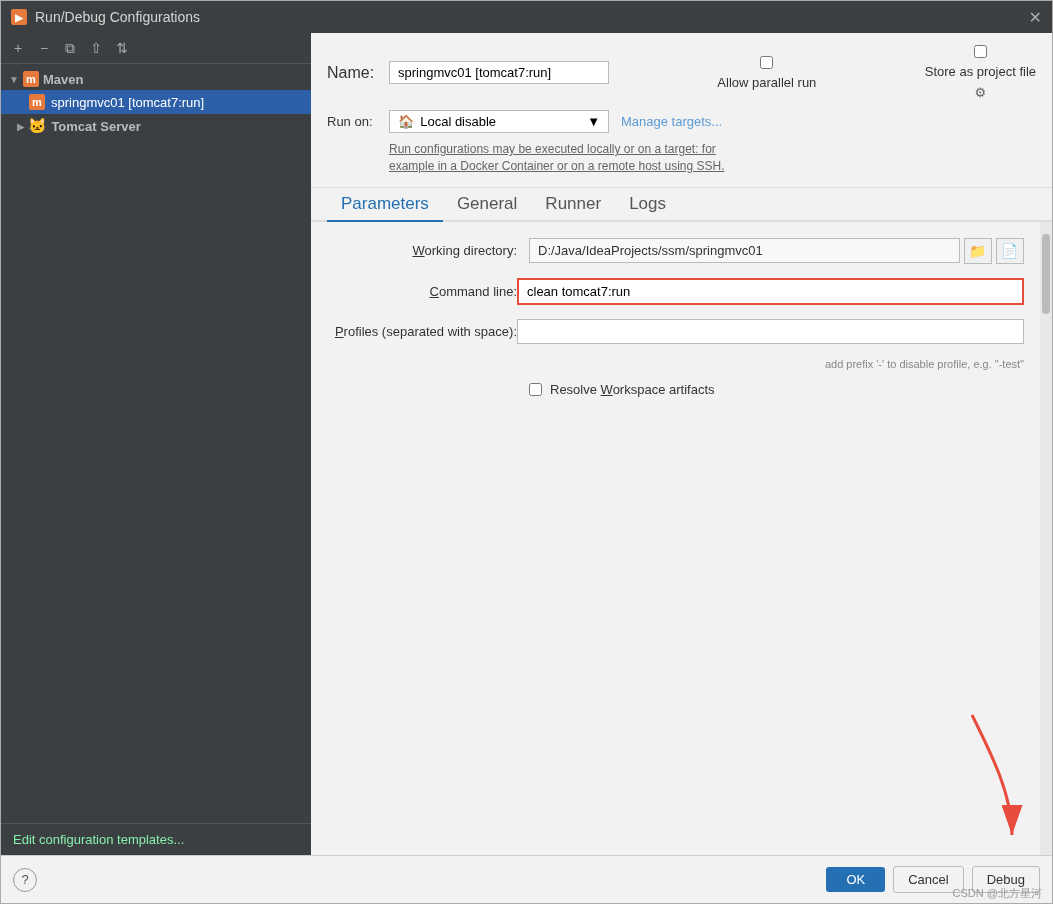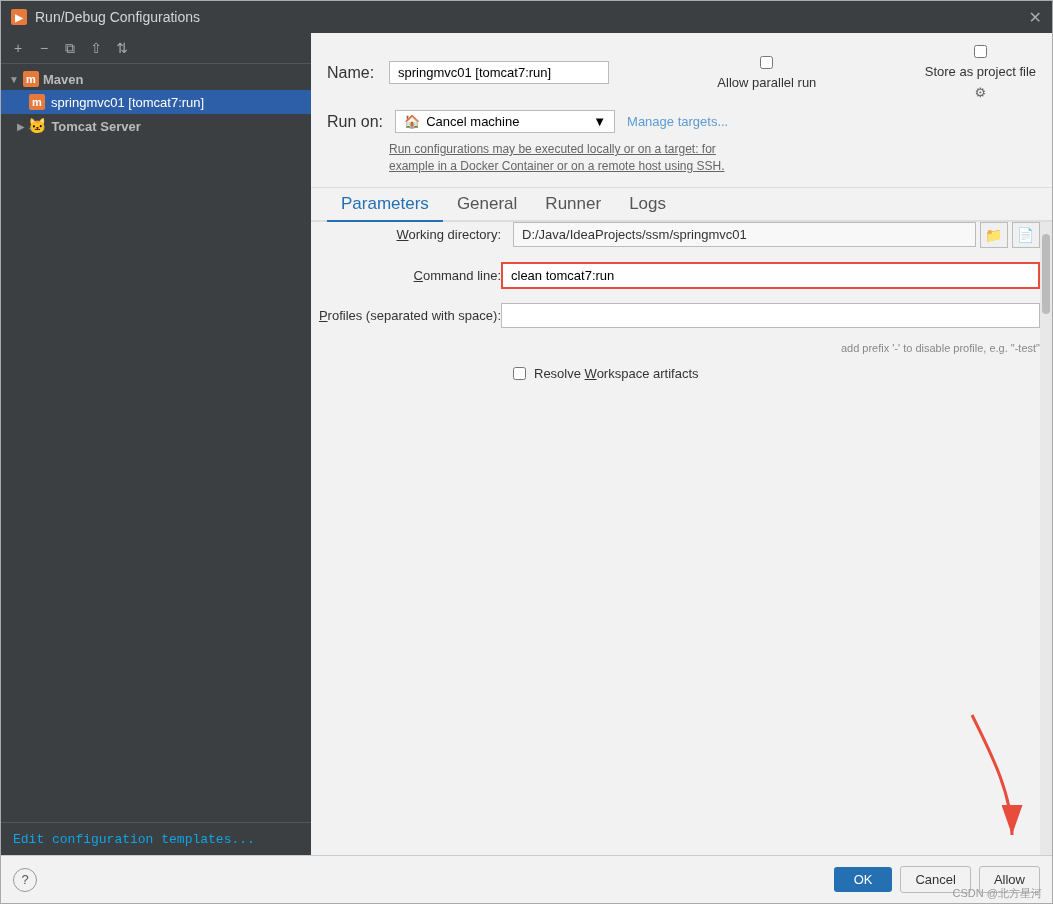--- a/index.html
+++ b/index.html
@@ -112,24 +112,23 @@
       cursor: pointer;
       gap: 4px;
       color: #bbbbbb;
     }
 
     .sidebar-footer {
       padding: 8px 12px;
       border-top: 1px solid #555;
     }
     .sidebar-footer a {
-      color: #0ea5e9;
+      color: #86efac;
       text-decoration: none;
       font-size: 13px;
-      font-family: Liberation Mono, monospace;
     }
 
     .content-header {
       padding: 12px 16px 8px;
       background: #f2f2f2;
       border-bottom: 1px solid #ddd;
     }
     .name-row {
       display: flex;
       align-items: center;
@@ -154,21 +153,21 @@
       flex-direction: column;
     }
     .checkbox-group label { font-size: 13px; color: #333; }
 
     .run-on-row {
       display: flex;
       align-items: center;
       gap: 12px;
       margin-bottom: 8px;
     }
-    .run-on-label { color: #333; font-size: 16px; min-width: 50px; }
+    .run-on-label { color: #333; font-size: 13px; min-width: 50px; }
     .run-on-dropdown {
       display: flex;
       align-items: center;
       border: 1px solid #bbb;
       background: white;
       padding: 3px 8px;
       font-size: 13px;
       gap: 8px;
       cursor: pointer;
       width: 220px;
@@ -206,20 +205,21 @@
       margin-bottom: -2px;
     }
     .tab.active {
       color: #2470b3;
       border-bottom: 2px solid #2470b3;
       font-weight: 500;
     }
 
     .content-main {
       flex: 1;
+      padding: 16px;
       overflow-y: auto;
       background: #f2f2f2;
     }
 
     .form-row {
       display: flex;
       align-items: center;
       margin-bottom: 14px;
       gap: 0;
     }
@@ -444,21 +444,21 @@
             <input type="checkbox" id="store-as-project" style="">
             <label for="store-as-project">Store as project file</label>
             <span style="cursor:pointer;color:#666;">⚙</span>
           </div>
         </div>
         <div class="run-on-row">
           <span class="run-on-label">Run on:</span>
           <div class="run-on-dropdown">
             <div class="run-on-dropdown-inner">
               <span>🏠</span>
-              <span>Cancel machine</span>
+              <span>Local disable</span>
             </div>
             <span>▼</span>
           </div>
           <a href="#" class="manage-targets-link">Manage targets...</a>
         </div>
         <div class="info-text">
           Run configurations may be executed locally or on a target: for<br>
           example in a Docker Container or on a remote host using SSH.
         </div>
       </div>
@@ -520,18 +520,18 @@
     </div>
   </div>
 
   <div class="bottom-bar">
     <div class="bottom-left">
       <button class="help-btn">?</button>
     </div>
     <div class="bottom-right">
       <button class="btn-ok">OK</button>
       <button class="btn-cancel">Cancel</button>
-      <button class="btn-apply">Allow</button>
+      <button class="btn-apply">Debug</button>
     </div>
   </div>
 
   <div class="watermark">CSDN @北方星河</div>
 </div>
 
 </body></html>

